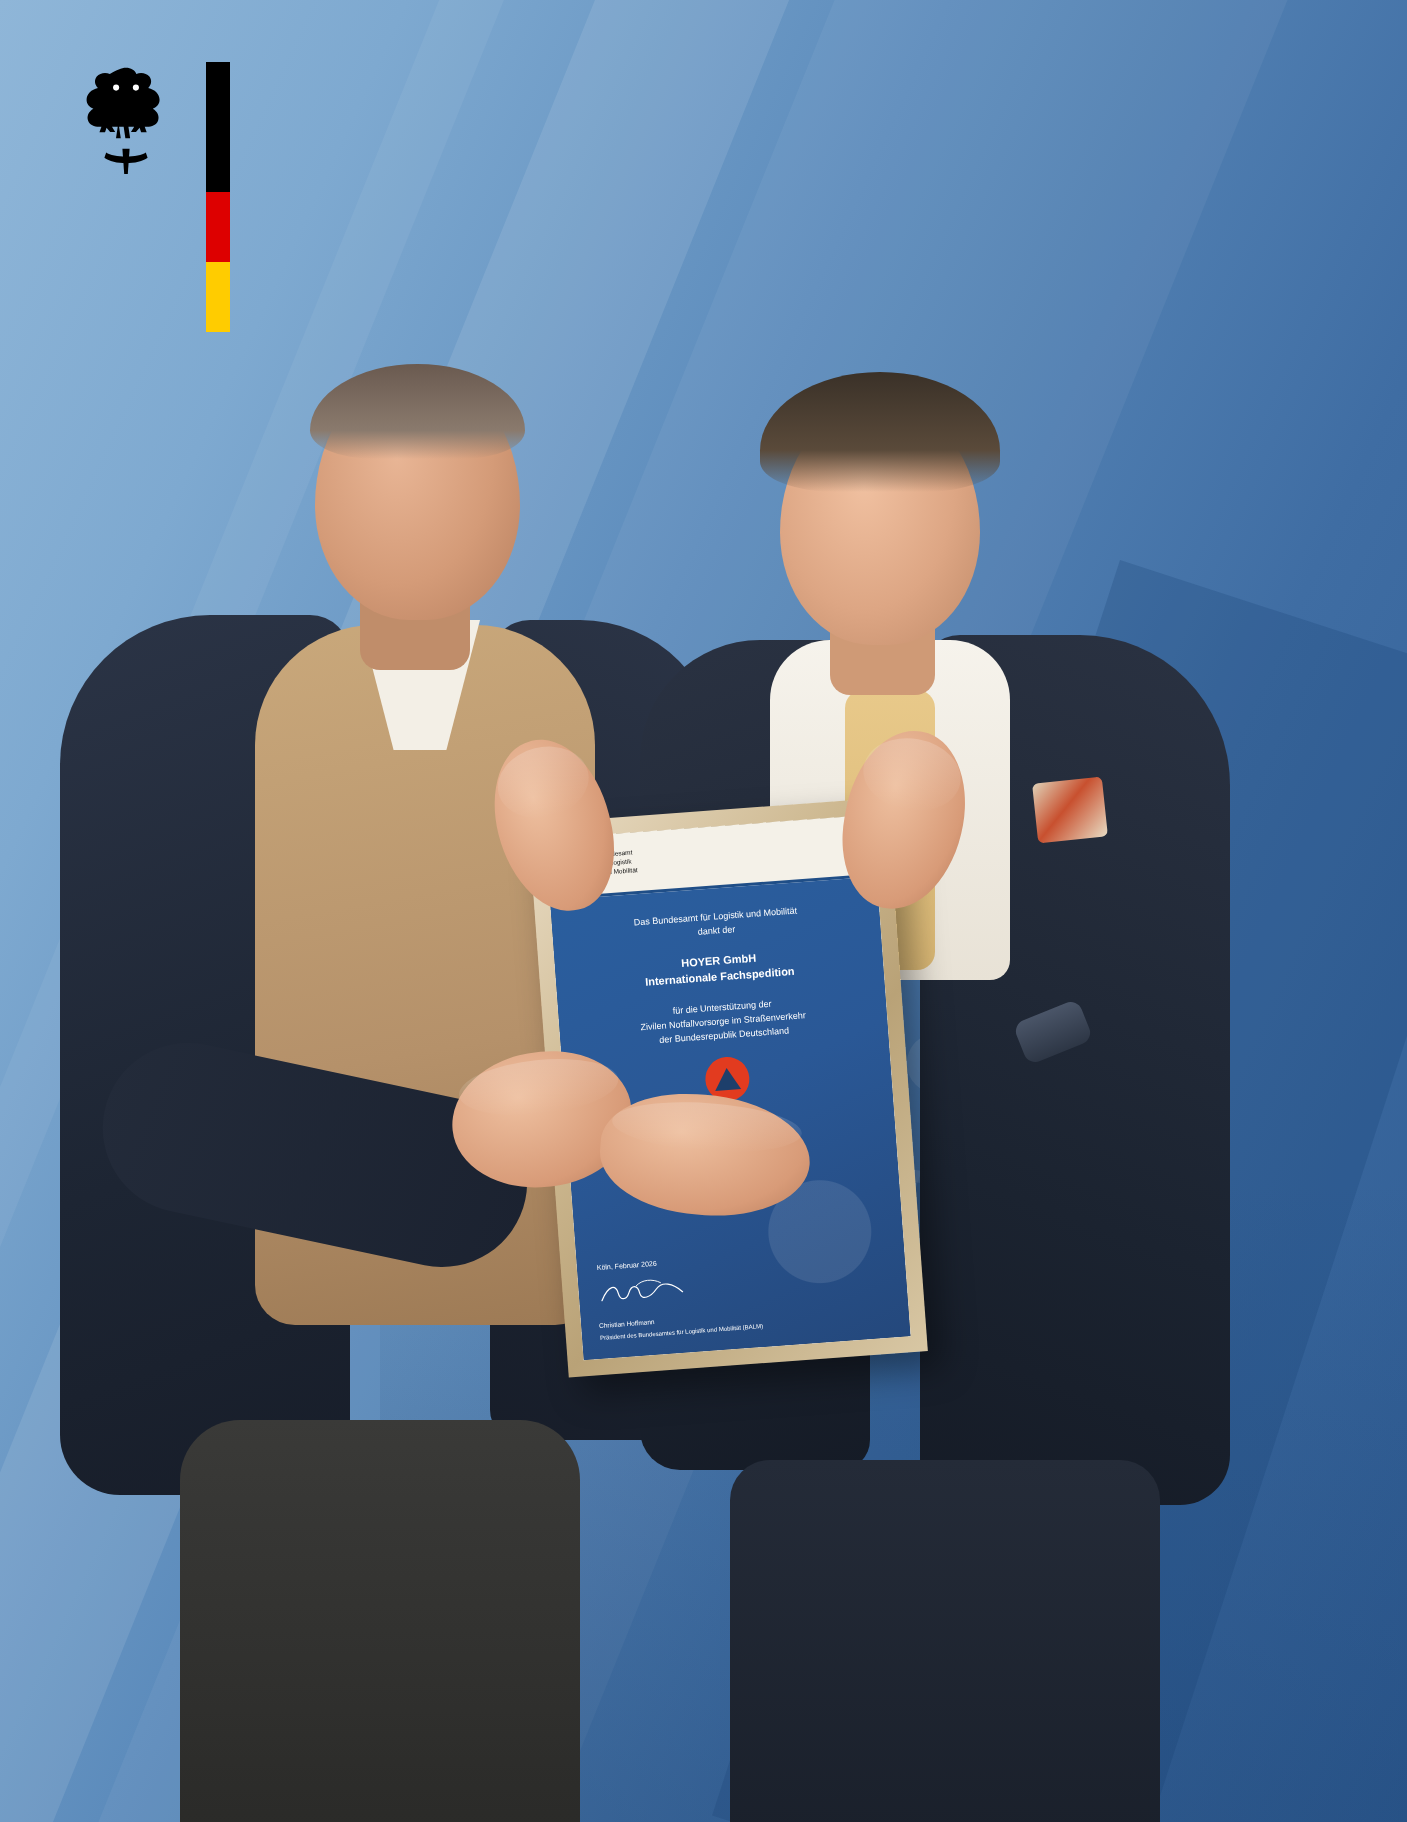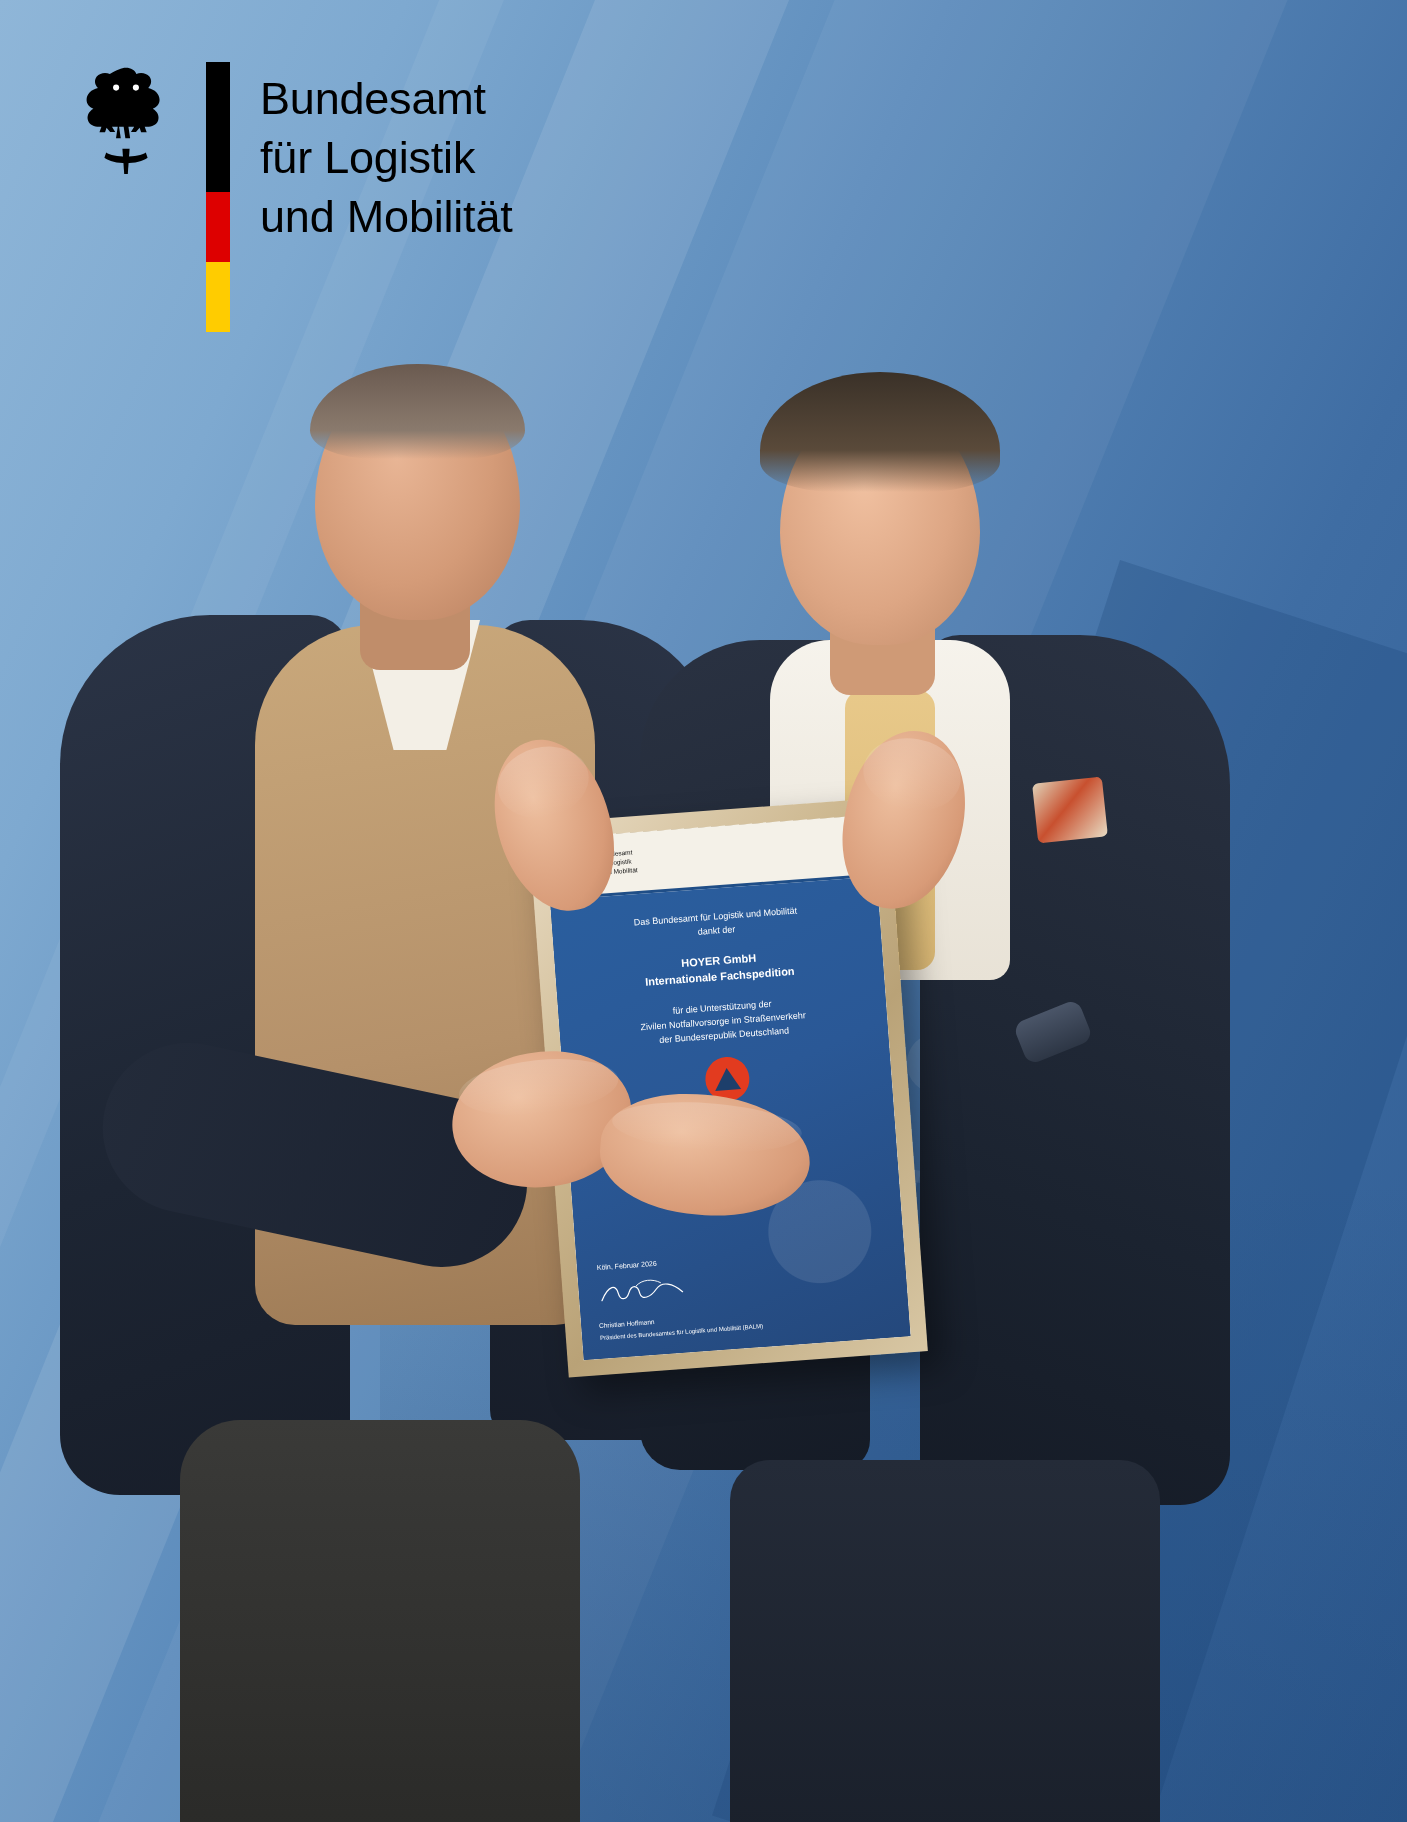--- a/index.html
+++ b/index.html
@@ -411,18 +411,15 @@
 
   <div id="logo">
     <svg class="eagle" viewBox="0 0 120 128">
       <path fill="#000" d="M60 6c5.5 0 9.8 2.6 11.5 6.8 4.8-2.1 11.2-1.2 14.5 3 3.2 4.2 2.2 9.3-1.3 12.6 7.3 1.6 12.6 6.8 12.6 13 0 4.6-3 8.3-7.6 10 5.4 3 7.7 8.4 5.9 13.3-1.7 4.6-6.8 6.8-12.2 6.8h-2.6l2.2 6.1h-6.2l-1.7-5.1-4 4.9h-5.6l3.6-5.9h-6.4l1.9 12.9h-5.3l-1.9-12.9h-5.1l1.9 12.9h-5.3l1.9-12.9h-6.4l3.6 5.9h-5.6l-4-4.9-1.7 5.1h-6.2l2.2-6.1h-2.6c-5.4 0-10.5-2.2-12.2-6.8-1.8-4.9.5-10.3 5.9-13.3-4.6-1.7-7.6-5.4-7.6-10 0-6.2 5.3-11.4 12.6-13-3.5-3.3-4.5-8.4-1.3-12.6 3.3-4.2 9.7-5.1 14.5-3C50.2 8.6 54.5 6 60 6z"></path>
       <circle cx="49" cy="28" r="3.4" fill="#fff"></circle>
       <circle cx="71" cy="28" r="3.4" fill="#fff"></circle>
       <path fill="#000" d="M56 96h8l-2 28h-4z"></path>
       <path fill="#000" d="M38 100c8 6 36 6 44 0l2 6c-10 8-38 8-48 0z"></path>
     </svg>
     <div class="flagbar"></div>
-    <div class="logo-words"><span>Bundesamt</span>
-<span>für Logistik</span>
-<span>und Mobilität</span></div>
   </div>
 
 </div>
 
 </body></html>

